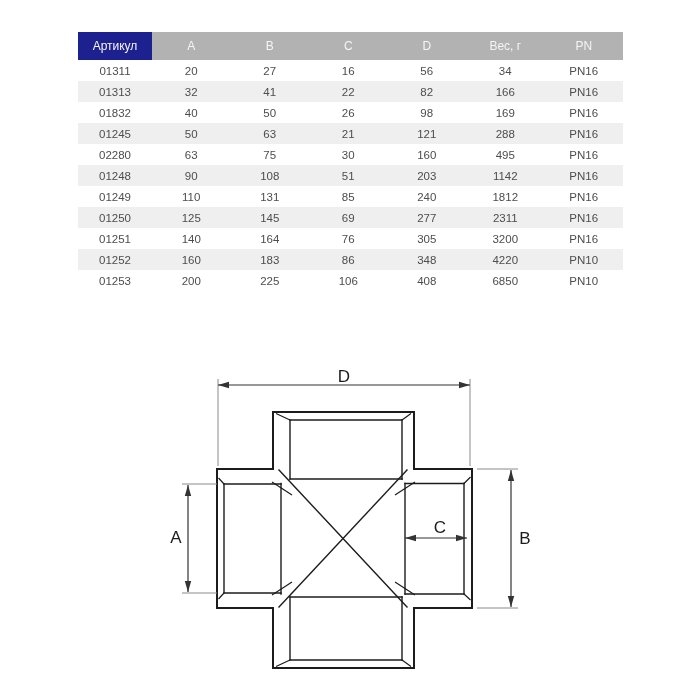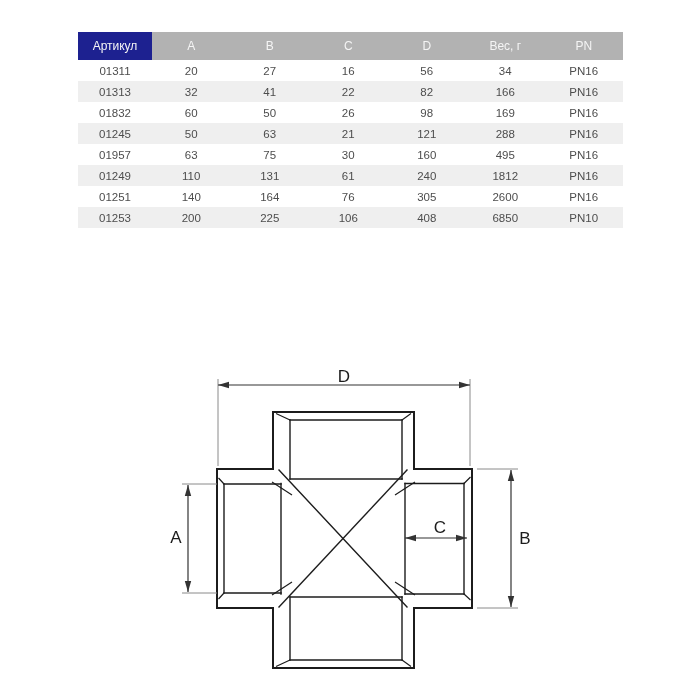--- a/index.html
+++ b/index.html
@@ -99,62 +99,89 @@
           <td>01313</td>
           <td>32</td>
           <td>41</td>
           <td>22</td>
           <td>82</td>
           <td>166</td>
           <td>PN16</td>
         </tr>
         <tr>
           <td>01832</td>
-          <td>60</td>
+          <td>40</td>
           <td>50</td>
           <td>26</td>
           <td>98</td>
           <td>169</td>
           <td>PN16</td>
         </tr>
         <tr>
           <td>01245</td>
           <td>50</td>
           <td>63</td>
           <td>21</td>
           <td>121</td>
           <td>288</td>
           <td>PN16</td>
         </tr>
         <tr>
-          <td>01957</td>
+          <td>02280</td>
           <td>63</td>
           <td>75</td>
           <td>30</td>
           <td>160</td>
           <td>495</td>
           <td>PN16</td>
         </tr>
         <tr>
+          <td>01248</td>
+          <td>90</td>
+          <td>108</td>
+          <td>51</td>
+          <td>203</td>
+          <td>1142</td>
+          <td>PN16</td>
+        </tr>
+        <tr>
           <td>01249</td>
           <td>110</td>
           <td>131</td>
-          <td>61</td>
+          <td>85</td>
           <td>240</td>
           <td>1812</td>
+          <td>PN16</td>
+        </tr>
+        <tr>
+          <td>01250</td>
+          <td>125</td>
+          <td>145</td>
+          <td>69</td>
+          <td>277</td>
+          <td>2311</td>
           <td>PN16</td>
         </tr>
         <tr>
           <td>01251</td>
           <td>140</td>
           <td>164</td>
           <td>76</td>
           <td>305</td>
-          <td>2600</td>
-          <td>PN16</td>
+          <td>3200</td>
+          <td>PN16</td>
+        </tr>
+        <tr>
+          <td>01252</td>
+          <td>160</td>
+          <td>183</td>
+          <td>86</td>
+          <td>348</td>
+          <td>4220</td>
+          <td>PN10</td>
         </tr>
         <tr>
           <td>01253</td>
           <td>200</td>
           <td>225</td>
           <td>106</td>
           <td>408</td>
           <td>6850</td>
           <td>PN10</td>
         </tr>

